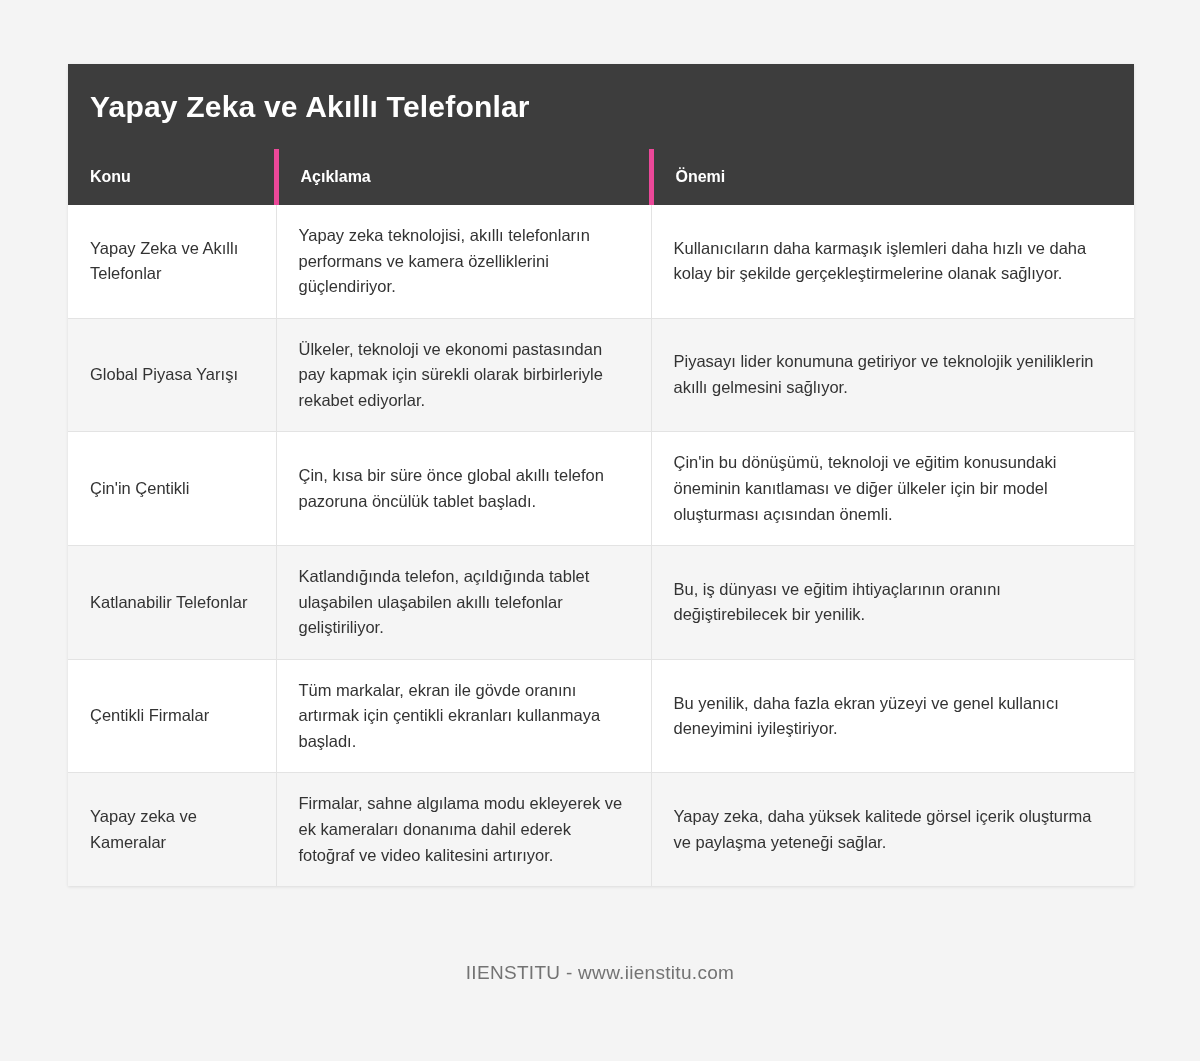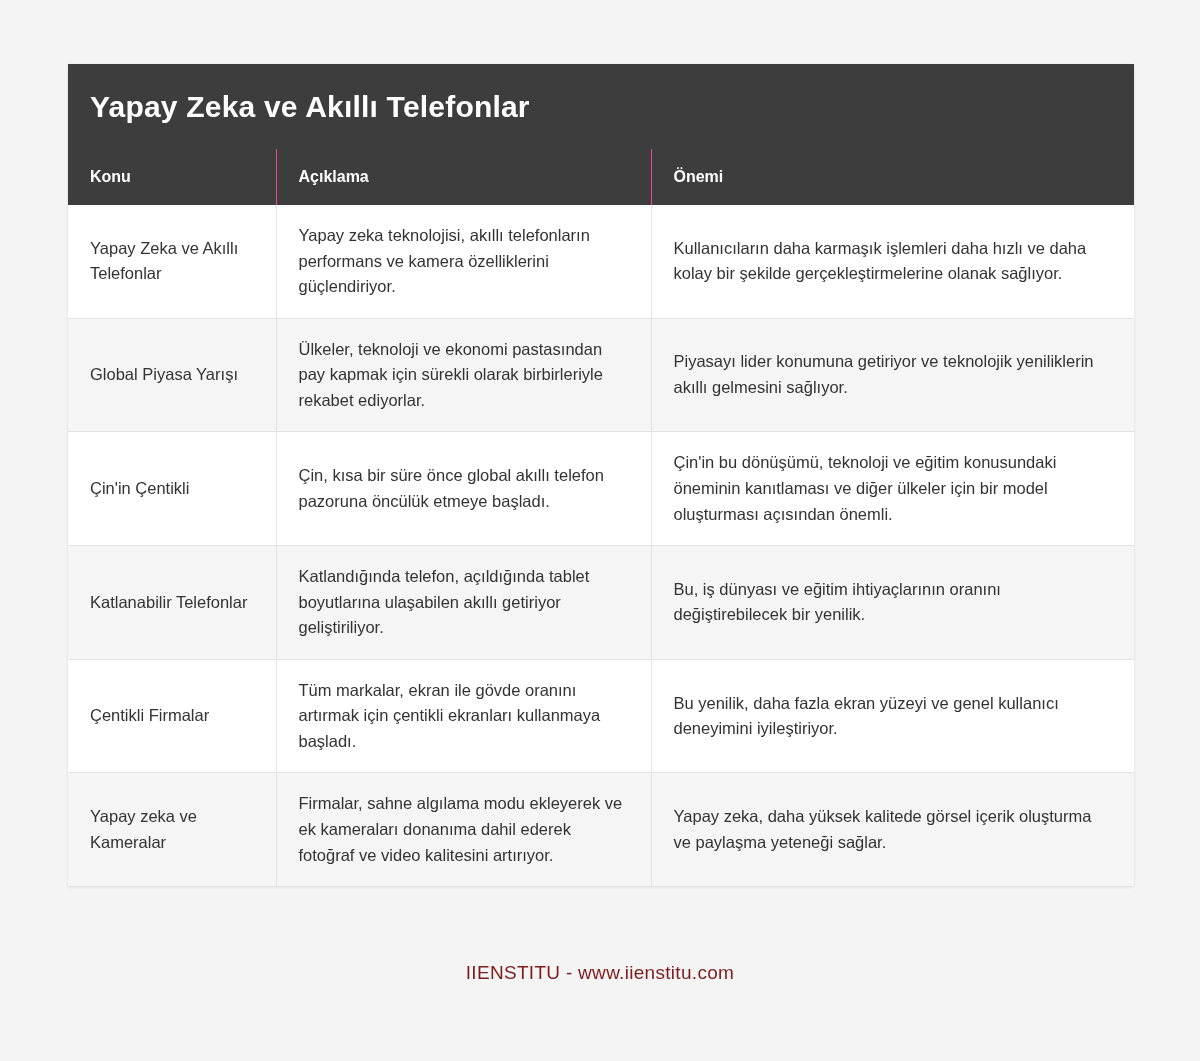--- a/index.html
+++ b/index.html
@@ -53,21 +53,21 @@
     table-layout: fixed;
   }
 
   table.data thead th {
     background: #3d3d3d;
     color: #ffffff;
     font-size: 16px;
     font-weight: bold;
     text-align: left;
     padding: 18px 22px;
-    border-right: 1px solid #ec4899;
+    border-right: 5px solid #ec4899;
     vertical-align: middle;
     height: 56px;
     box-sizing: border-box;
   }
   table.data thead th:last-child { border-right: none; }
 
   table.data tbody td {
     font-size: 16.5px;
     color: #333333;
     line-height: 1.55;
@@ -87,21 +87,21 @@
   col.c-aciklama { width: 375px; }
   col.c-onemi { width: 483px; }
 
   .footer {
     position: absolute;
     left: 0;
     top: 962px;
     width: 1200px;
     text-align: center;
     font-size: 19px;
-    color: #7f1d1d;
+    color: #737373;
     letter-spacing: 0.3px;
   }
 </style>
 </head>
 <body>
 
 <div class="page">
 
   <div class="table-wrap">
 
@@ -128,26 +128,26 @@
           <td>Yapay zeka teknolojisi, akıllı telefonların performans ve kamera özelliklerini güçlendiriyor.</td>
           <td>Kullanıcıların daha karmaşık işlemleri daha hızlı ve daha kolay bir şekilde gerçekleştirmelerine olanak sağlıyor.</td>
         </tr>
         <tr class="even">
           <td>Global Piyasa Yarışı</td>
           <td>Ülkeler, teknoloji ve ekonomi pastasından pay kapmak için sürekli olarak birbirleriyle rekabet ediyorlar.</td>
           <td>Piyasayı lider konumuna getiriyor ve teknolojik yeniliklerin akıllı gelmesini sağlıyor.</td>
         </tr>
         <tr class="odd">
           <td>Çin'in Çentikli</td>
-          <td>Çin, kısa bir süre önce global akıllı telefon pazoruna öncülük etmeye başladı.</td>
+          <td>Çin, kısa bir süre önce global akıllı telefon pazoruna öncülük tablet başladı.</td>
           <td>Çin'in bu dönüşümü, teknoloji ve eğitim konusundaki öneminin kanıtlaması ve diğer ülkeler için bir model oluşturması açısından önemli.</td>
         </tr>
         <tr class="even">
           <td>Katlanabilir Telefonlar</td>
-          <td>Katlandığında telefon, açıldığında tablet boyutlarına ulaşabilen akıllı getiriyor geliştiriliyor.</td>
+          <td>Katlandığında telefon, açıldığında tablet ulaşabilen ulaşabilen akıllı telefonlar geliştiriliyor.</td>
           <td>Bu, iş dünyası ve eğitim ihtiyaçlarının oranını değiştirebilecek bir yenilik.</td>
         </tr>
         <tr class="odd">
           <td>Çentikli Firmalar</td>
           <td>Tüm markalar, ekran ile gövde oranını artırmak için çentikli ekranları kullanmaya başladı.</td>
           <td>Bu yenilik, daha fazla ekran yüzeyi ve genel kullanıcı deneyimini iyileştiriyor.</td>
         </tr>
         <tr class="even">
           <td>Yapay zeka ve Kameralar</td>
           <td>Firmalar, sahne algılama modu ekleyerek ve ek kameraları donanıma dahil ederek fotoğraf ve video kalitesini artırıyor.</td>

